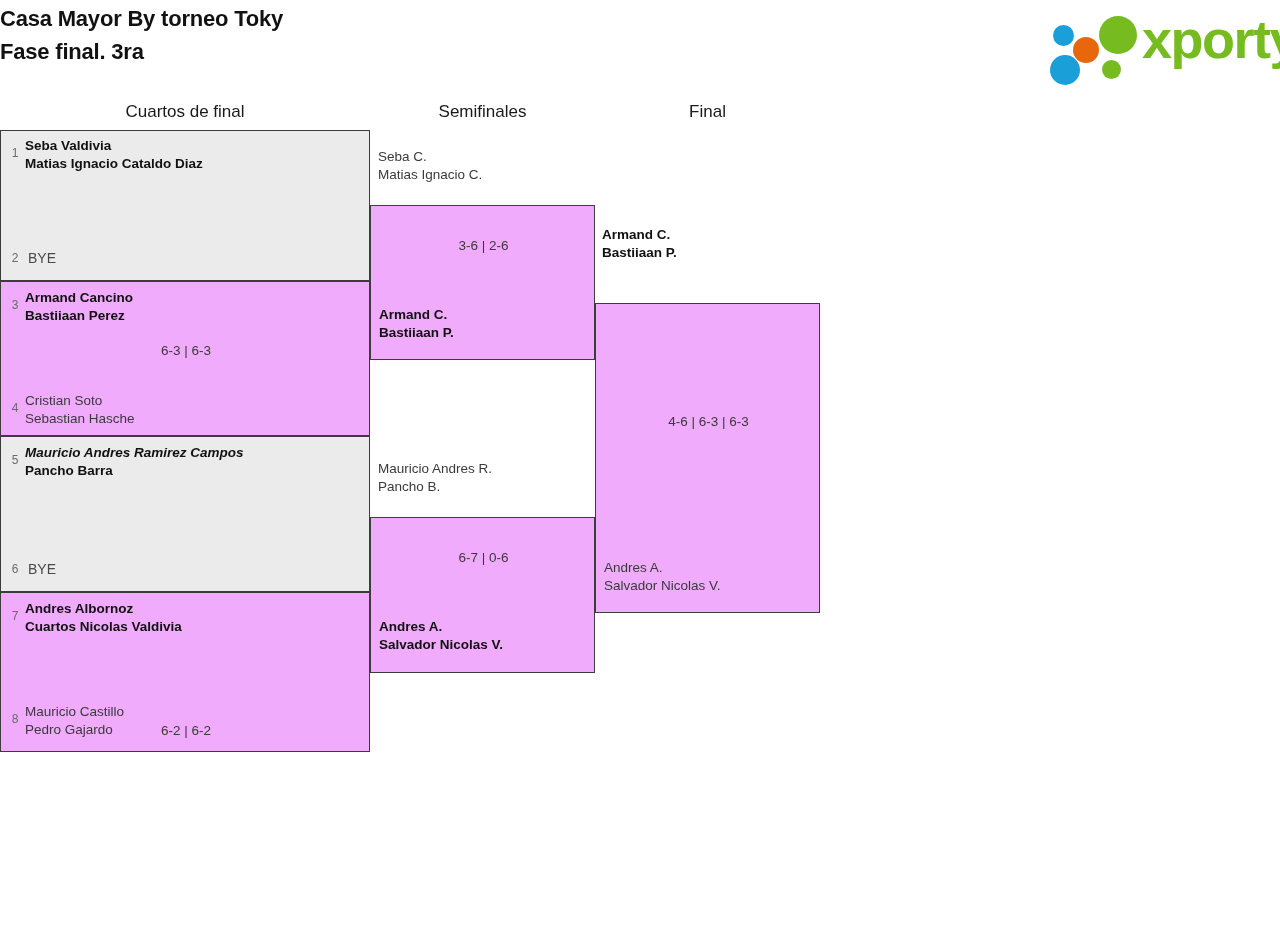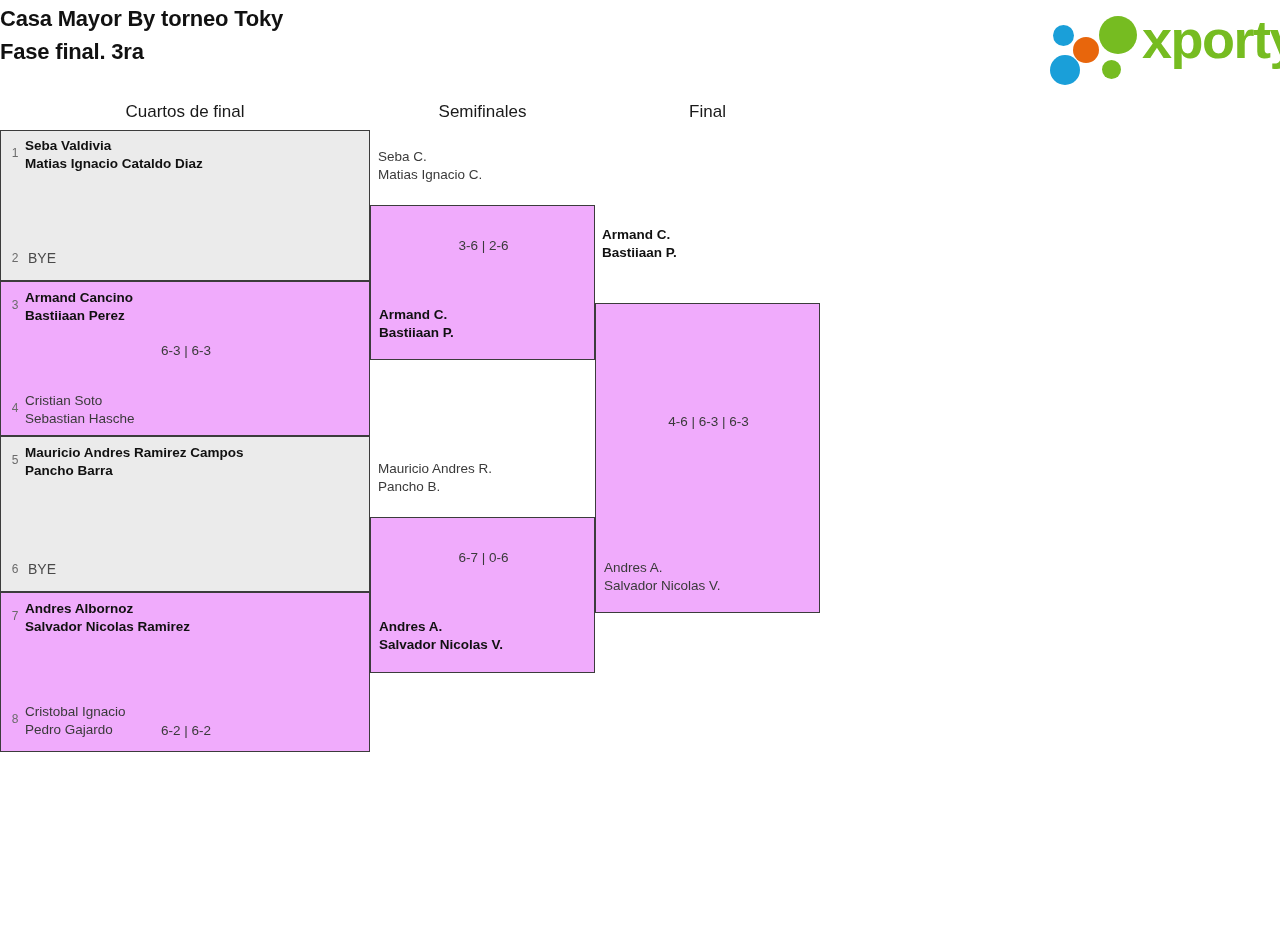--- a/index.html
+++ b/index.html
@@ -118,34 +118,34 @@
       <span class="team winner" style="top:7px;text-align:right;">Armand Cancino</span>
       <span class="team winner" style="top:25px;">Bastiiaan Perez</span>
       <span class="score" style="left:0px; top:61px; width:370px;">6-3 | 6-3</span>
       <span class="seed" style="top:120px;">4</span>
       <span class="team" style="top:110px;">Cristian Soto</span>
       <span class="team" style="top:128px;">Sebastian Hasche</span>
     </div>
 
     <div class="match-box shaded" style="left:0px; top:306px; width:370px; height:156px;">
       <span class="seed" style="top:17px;">5</span>
-      <span class="team winner" style="top:7px;">Mauricio Andres Ramirez Campos</span>
+      <span class="team winner" style="top:7px;font-style:italic;">Mauricio Andres Ramirez Campos</span>
       <span class="team winner" style="top:25px;">Pancho Barra</span>
       <span class="seed" style="top:126px;">6</span>
       <span class="team bye" style="top:123px;">BYE</span>
       <span class="score" style="left:0px; top:95px; width:370px;"></span>
     </div>
 
     <div class="match-box" style="left:0px; top:462px; width:370px; height:160px;">
       <span class="seed" style="top:17px;">7</span>
       <span class="team winner" style="top:7px;">Andres Albornoz</span>
-      <span class="team winner" style="top:25px;">Salvador Nicolas Ramirez</span>
+      <span class="team winner" style="top:25px;">Cuartos Nicolas Valdivia</span>
       <span class="score" style="left:0px; top:130px; width:370px;">6-2 | 6-2</span>
       <span class="seed" style="top:120px;">8</span>
-      <span class="team" style="top:110px;">Cristobal Ignacio</span>
+      <span class="team" style="top:110px;">Mauricio Castillo</span>
       <span class="team" style="top:128px;">Pedro Gajardo</span>
     </div>
 
     <span class="advance" style="left:378px; top:18px;">Seba C.</span>
     <span class="advance" style="left:378px; top:36px;">Matias Ignacio C.</span>
 
     <div class="match-box" style="left:370px; top:75px; width:225px; height:155px;">
       <span class="score" style="left:0px; top:32px; width:225px;">3-6 | 2-6</span>
       <span class="advance winner" style="left:8px; top:100px;">Armand C.</span>
       <span class="advance winner" style="left:8px; top:118px;">Bastiiaan P.</span>

